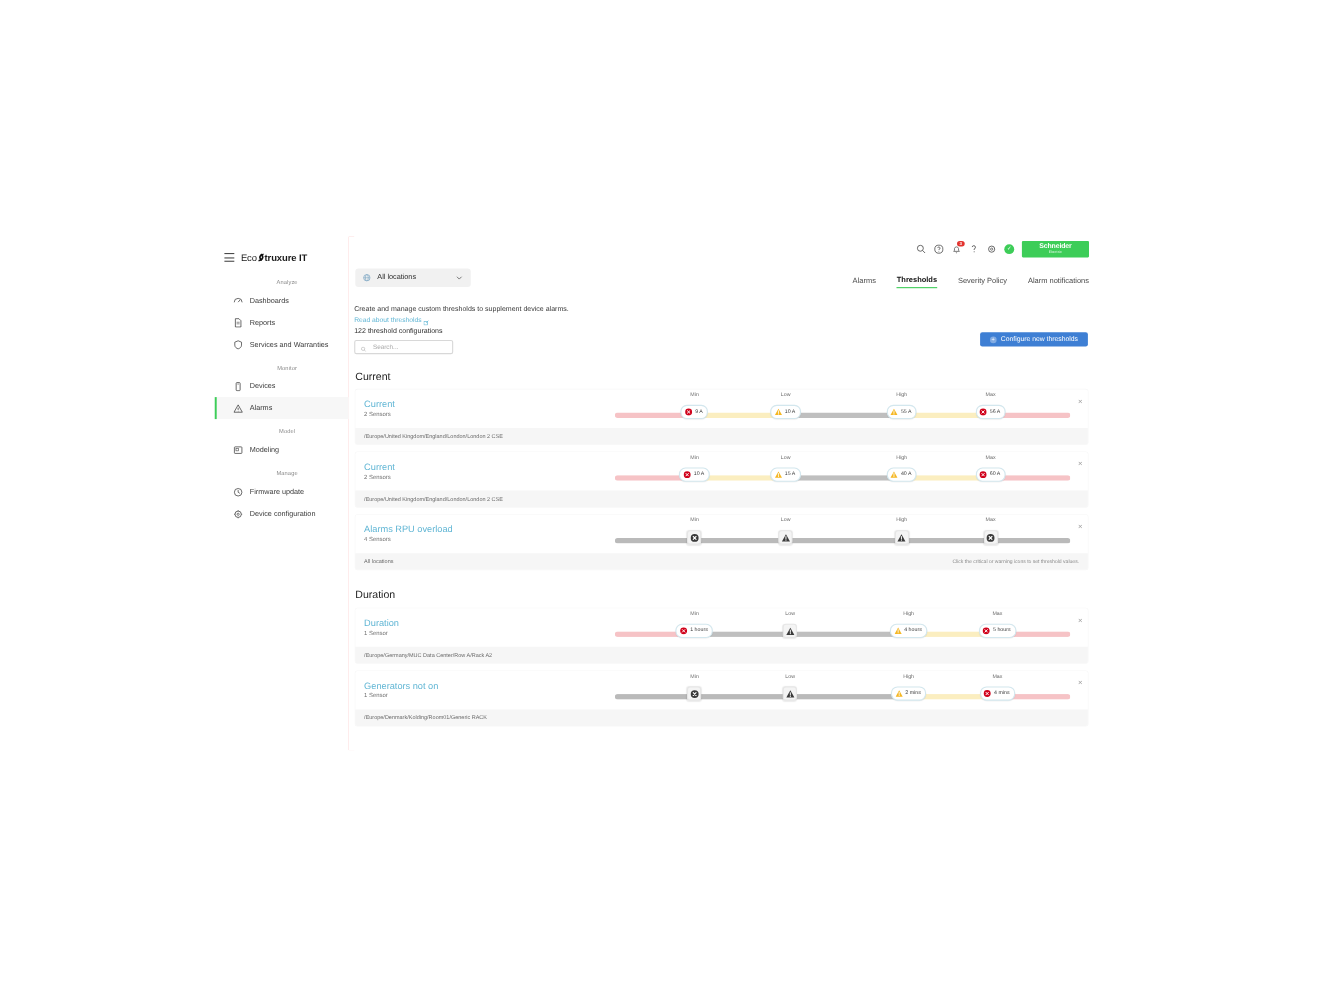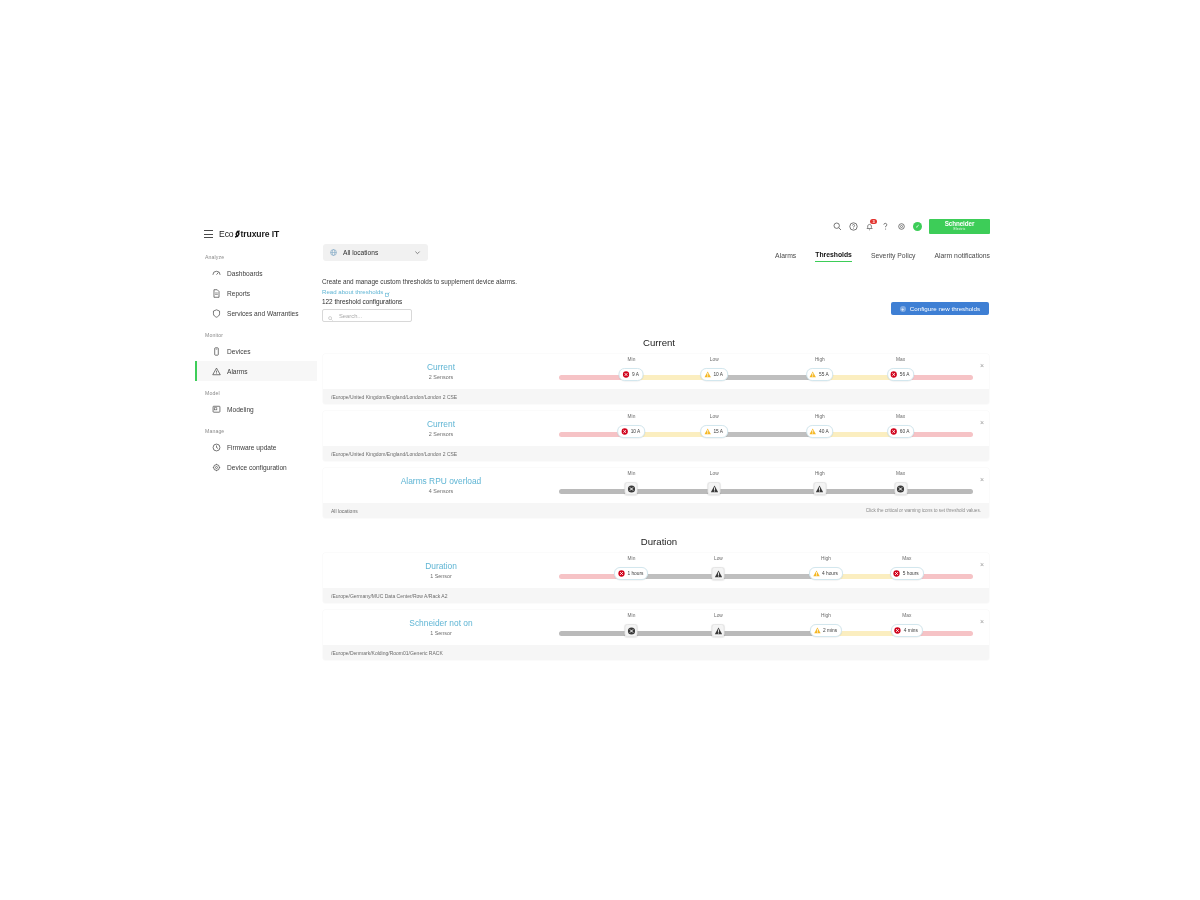--- a/index.html
+++ b/index.html
@@ -22,20 +22,21 @@
   }
 
   
   .sidebar {
     position: absolute;
     left: 0; top: 0;
     width: 122px;
     height: 467px;
     background: #ffffff;
     border-right: 5px solid #fca5a5;
+    text-align: center;
   }
   .brand {
     display: flex;
     align-items: center;
     gap: 6px;
     padding: 8px 0 0 9px;
     height: 22px;
   }
   .hamburger {
     width: 9px; height: 8px;
@@ -251,21 +252,21 @@
     font-size:5px; line-height:6px;
   }
 
   
   .section-title {
     font-size: 9.6px;
     color: #1d1d1d;
     margin: 0 0 6px 6px;
   }
   .sections { position: absolute; left: 0; top: 122px; right: 0; }
-  .section { margin-bottom: 18px; text-align: center; }
+  .section { margin-bottom: 18px; }
 
   .card {
     margin: 0 6px 7px 6px;
     background: #ffffff;
     border-radius: 2px;
     position: relative;
     box-shadow: 0 0 0 0.5px rgba(0,0,0,0.035);
   }
   .card-top {
     display: flex;
@@ -794,21 +795,21 @@
               <div class="close-x">×</div>
             </div>
             <div class="card-footer">
               <span>/Europe/Germany/MUC Data Center/Row A/Rack A2</span>
               <span class="hint"></span>
             </div>
           </div>
           <div class="card">
             <div class="card-top">
               <div class="card-titlewrap">
-                <div class="card-title">Schneider not on</div>
+                <div class="card-title">Generators not on</div>
                 <div class="card-sub">1 Sensor</div>
               </div>
               <div class="slider">
                 <div class="track">
                   <div class="seg greyd" style="width: 62%;"></div>
                   <div class="seg yellow" style="width: 22%;"></div>
                   <div class="seg red" style="width: 16%;"></div>
                 </div>
                 <div class="tick-label" style="left: 17.5%;">Min</div>
                 <div class="handle empty" style="left: 17.5%;">

